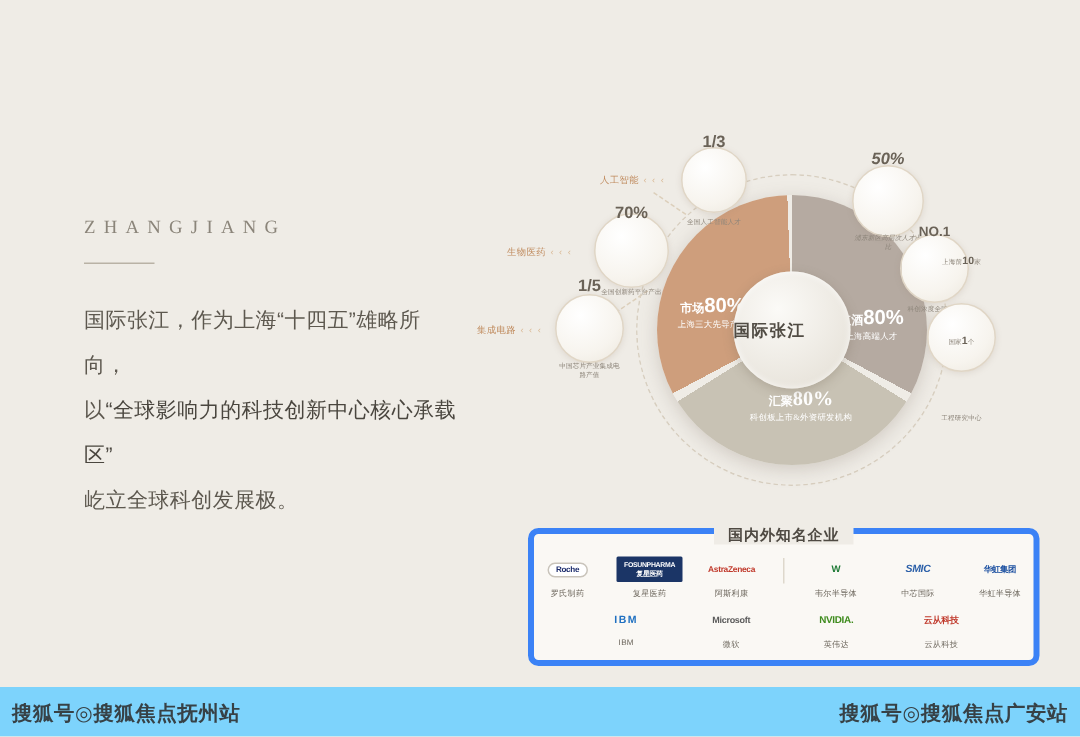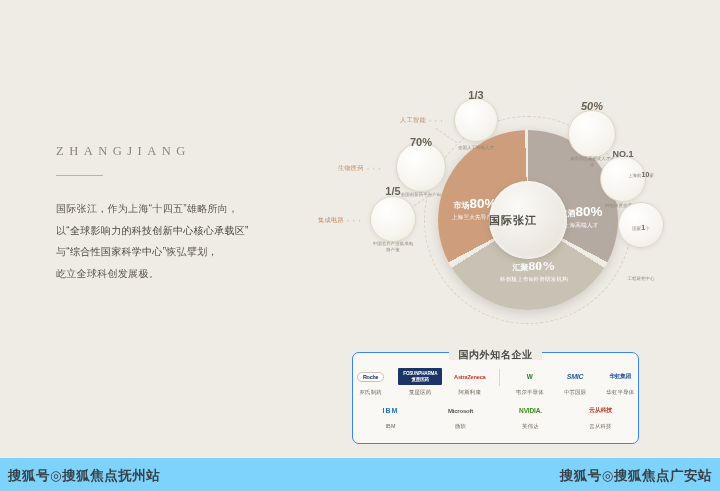--- a/index.html
+++ b/index.html
@@ -17,21 +17,21 @@
     font-family:"Liberation Serif","DejaVu Serif",serif;
     font-size:27px; font-weight:700; color:#4d4942;
     letter-spacing:1px; line-height:1.32;
   }
   .headline .l2 { display:block; }
   .pinyin {
     margin-top:16px; font-size:12.5px; letter-spacing:5.5px;
     color:#8b857a; font-weight:400;font-family:Liberation Serif, serif;
   }
   .rule { margin-top:16px; width:47px; height:1px; background:#b9b2a5; }
-  .para { margin-top:22px; font-size:10px; color:#5d584f; line-height:2.15; letter-spacing:.3px; }
+  .para { margin-top:22px; font-size:14px; color:#5d584f; line-height:2.15; letter-spacing:.3px; }
   .para .b { font-weight:400; color:#4a463f;margin-top:16px; }
 
   
   .graphic { position:absolute; left:318px; top:86px; width:396px; height:268px; }
 
   .donut-wrap { position:absolute; left:120px; top:44px; width:180px; height:180px; }
   .donut {
     position:absolute; inset:0; border-radius:50%;
     background:
       conic-gradient(from 0deg,
@@ -87,22 +87,22 @@
   .tag { position:absolute; font-size:6.2px; color:#c08b5e; letter-spacing:.3px; white-space:nowrap; }
   .tag::after { content:"‹ ‹ ‹"; margin-left:3px; color:#d9b894; letter-spacing:1px; }
   .t-ai  { left:82px;  top:30px; }
   .t-bio { left:20px;  top:78px; }
   .t-ic  { left:0px;   top:130px; }
 
   .dashline { position:absolute; border-top:1px dashed #dccfbb; transform-origin:0 0; }
 
   
   .logos-panel {
-    position:absolute; left:352px; top:352px; width:287px; height:92px;
-    background:#faf8f4; border:1px solid #3b82f6; border-radius:7px;
+    position:absolute; left:352px; top:352px; width:341px; height:92px;
+    background:#faf8f4; border:4px solid #3b82f6; border-radius:7px;
   }
   .logos-title {
     position:absolute; left:0; right:0; top:-9px; text-align:center;
   }
   .logos-title span {
     background:#efece6; padding:0 9px; font-size:10px; font-weight:700;
     color:#4f4a43; letter-spacing:.6px;
   }
   .logo-row { display:flex; justify-content:center; gap:10px; padding-top:14px; }
   .logo-row.r2 { padding-top:5px; gap:20px; }
@@ -141,23 +141,20 @@
 <div class="page">
 
   <div class="left-col">
     <div class="pinyin">ZHANGJIANG</div>
     <div class="rule"></div>
     <div class="para">
       <div>国际张江，作为上海“十四五”雄略所向，</div>
       <div>
         <span>以</span><span class="b">“全球影响力的科技创新中心核心承载区”</span>
       </div>
-      <div>
-        <span>与</span><span class="b">“综合性国家科学中心”</span><span>恢弘擘划，</span>
-      </div>
       <div>屹立全球科创发展极。</div>
     </div>
   </div>
 
   <div class="graphic">
 
     <div class="dashline" style="left:118px;top:42px;width:26px;transform:rotate(34deg);"></div>
     <div class="dashline" style="left:104px;top:84px;width:24px;transform:rotate(-18deg);"></div>
     <div class="dashline" style="left:92px;top:122px;width:26px;transform:rotate(-34deg);"></div>
     <div class="dashline" style="left:238px;top:60px;width:22px;transform:rotate(-140deg);"></div>

